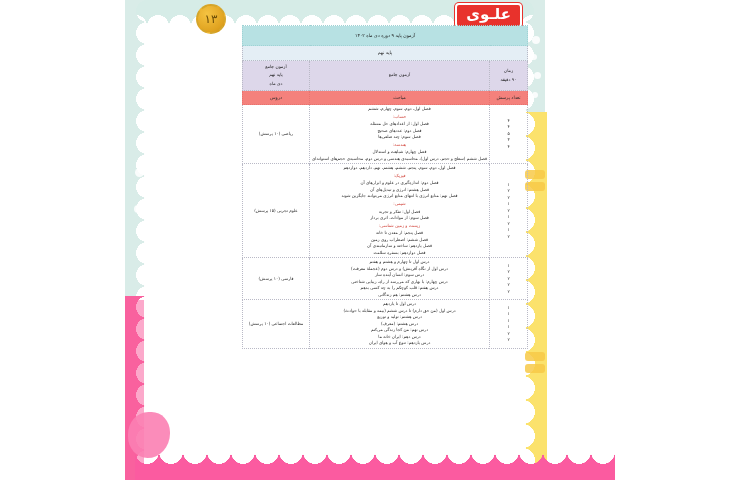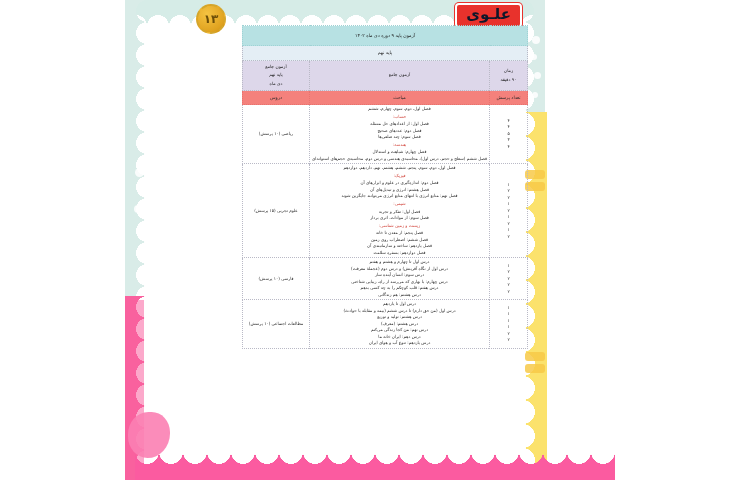--- a/index.html
+++ b/index.html
@@ -159,21 +159,21 @@
     border-radius: 50%;
     opacity: .85;
   }
 
   
   .logo {
     position: absolute;
     right: 228px;
     top: 3px;
     background: #e8322c;
-    color: #0f172a;
+    color: #ffffff;
     border: 2px solid #ffffff;
     border-radius: 4px;
     padding: 1px 9px 3px 9px;
     font-size: 15px;
     font-weight: bold;
     line-height: 1.1;
     letter-spacing: 1px;
     box-shadow: 0 0 0 1px #e8322c;
   }
 
@@ -182,21 +182,21 @@
     position: absolute;
     left: 196px;
     top: 4px;
     width: 30px;
     height: 30px;
     border-radius: 50%;
     background: radial-gradient(circle at 35% 30%, #f5c342, #e0a320 70%, #c98f15);
     border: 2px dashed #d4a62c;
     color: #6b4d08;
     font-size: 12px;
-    font-weight: bold;
+    font-weight: normal;
     display: flex;
     align-items: center;
     justify-content: center;
     box-sizing: border-box;
     z-index: 6;
   }
 
   
   .sheet {
     position: absolute;

